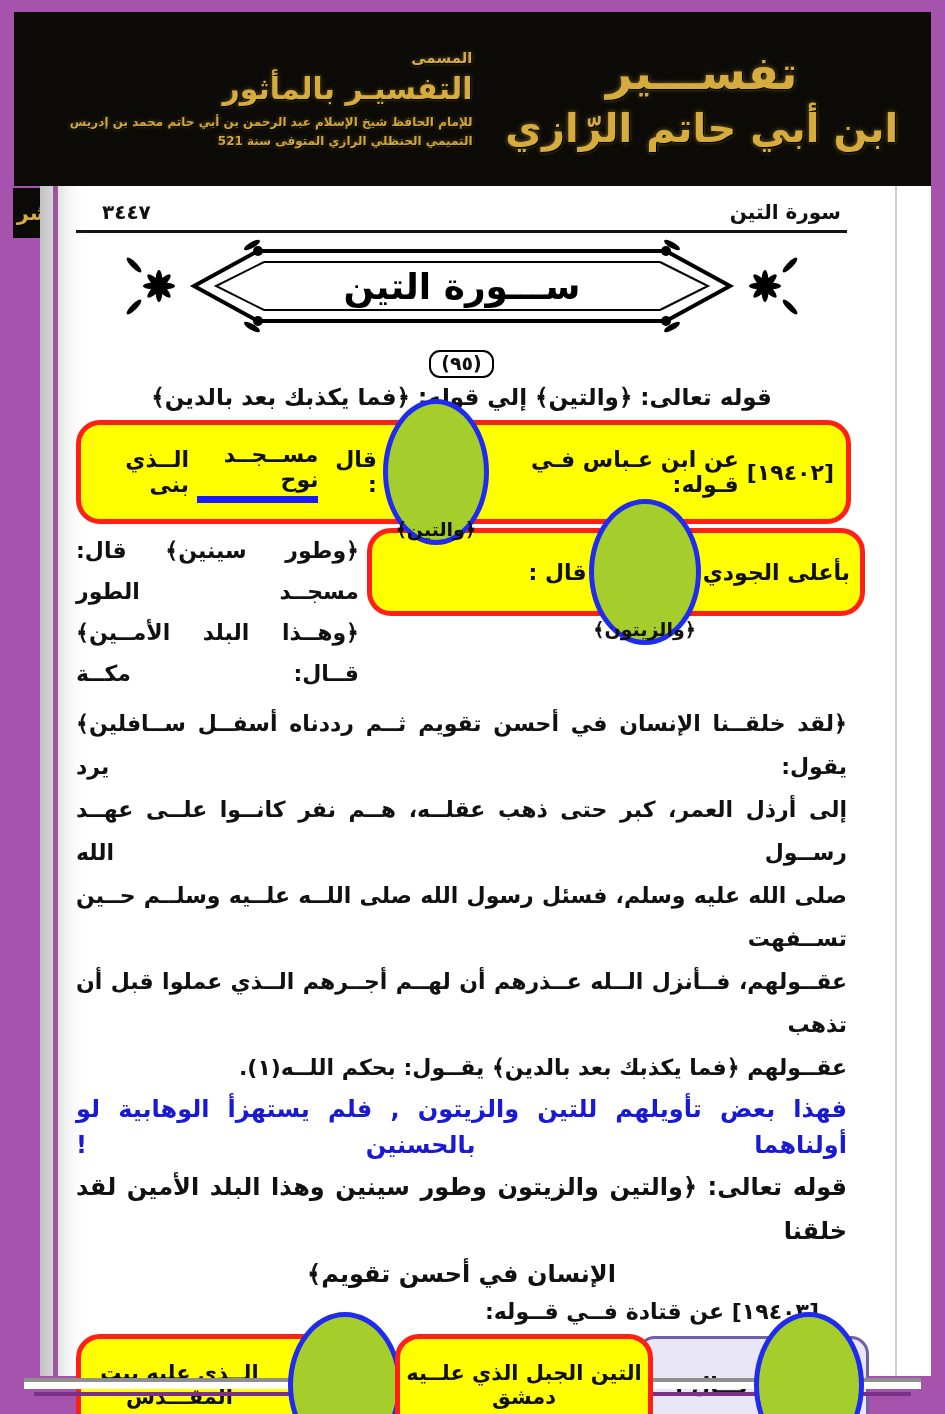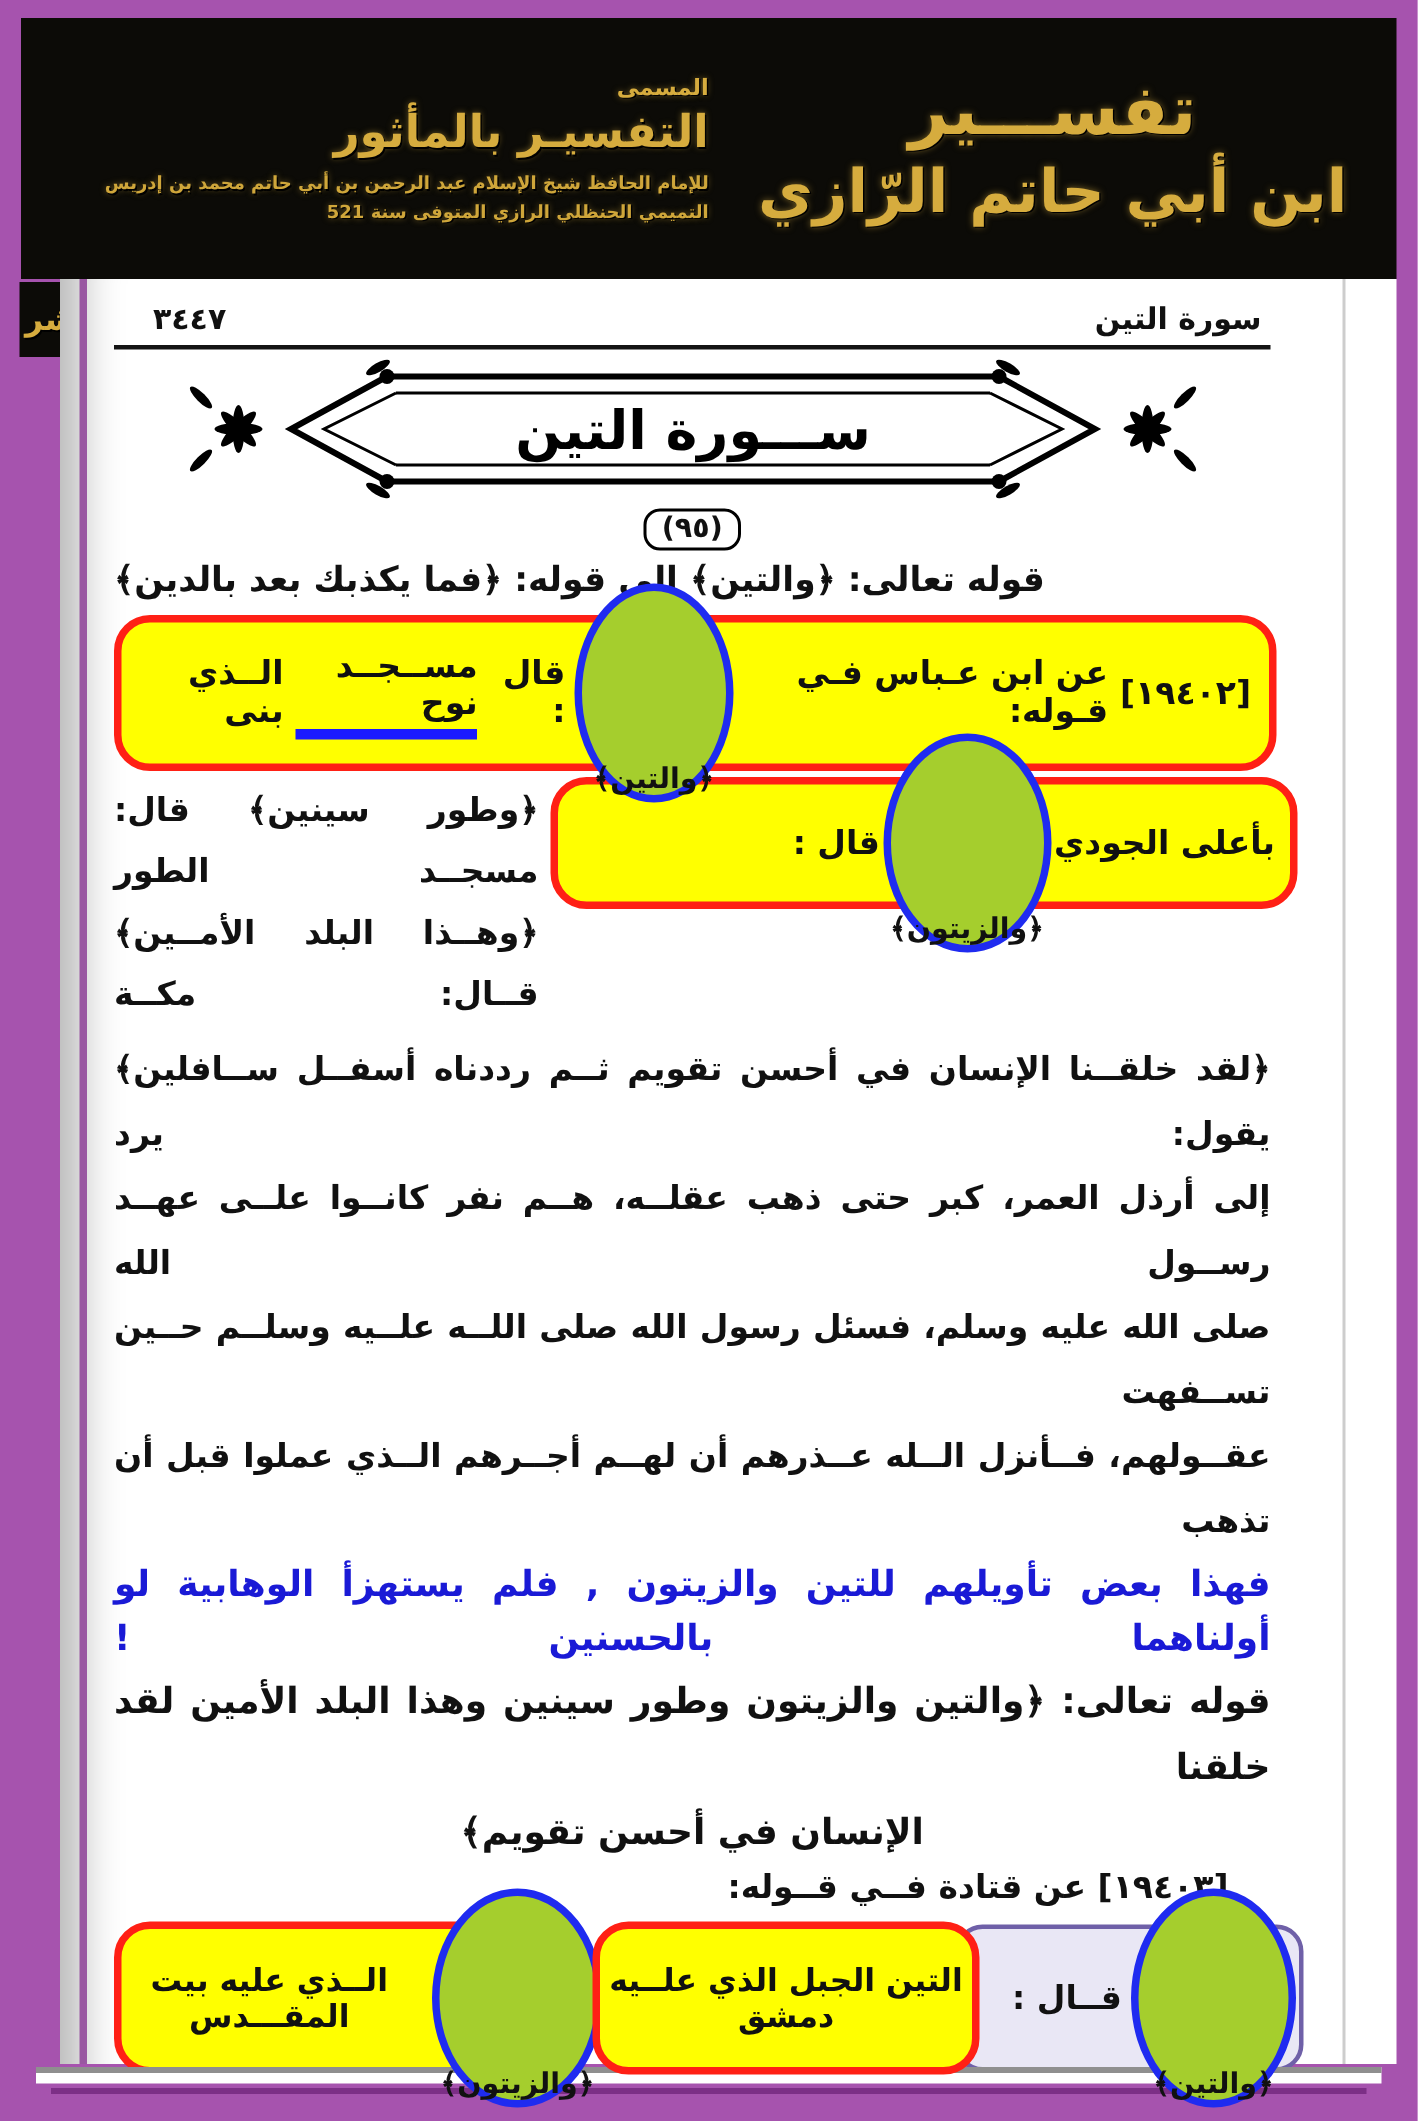--- a/index.html
+++ b/index.html
@@ -37,24 +37,24 @@
 
   .content{position:absolute;top:0;right:84px;width:771px;direction:rtl;text-align:right;color:#111;}
 
   
   .runhead{display:flex;justify-content:space-between;align-items:flex-end;padding:14px 6px 6px 26px;
     font-size:20px;font-weight:bold;}
   .rule{height:3px;background:#141414;margin:0 0 4px;}
 
   
   .banner-wrap{text-align:center;margin-top:2px;}
-  .pill95{width:fit-content;margin:0 auto 6px;border:2px solid #000;border-radius:11px;
+  .pill95{width:fit-content;margin:11px auto 6px;border:2px solid #000;border-radius:11px;
     padding:0 10px 2px;font-size:19px;font-weight:bold;}
 
-  .intro{ text-align:left;font-size:23px;font-weight:bold;margin:4px 0 10px;}
+  .intro{ text-align:center;font-size:23px;font-weight:bold;margin:4px 0 10px;}
 
   
   .ybox{background:#ffff00;border:5px solid #ff2015;border-radius:24px;}
   .gcircle{display:flex;flex:none;align-items:flex-end;justify-content:center;
     width:96px;height:136px;background:#a5ce2d;border:5px solid #1f2bf0;border-radius:50%;
     font-size:19px;font-weight:bold;z-index:2;}
   .ublue{border-bottom:7px solid #1a1aff;padding-bottom:4px;}
 
   .rowA{display:flex;align-items:center;gap:8px;min-height:88px;padding:0 12px;
     margin:0 -4px 2px 0;font-size:22px;font-weight:bold;}
@@ -194,20 +194,21 @@
           <div class="jl">﴿وطور سينين﴾ قال: مسجــد الطور</div>
           <div class="jl">﴿وهــذا البلد الأمــين﴾ قــال: مكــة</div>
         </div>
       </div>
 
       <div class="para">
         <div class="jl">﴿لقد خلقــنا الإنسان في أحسن تقويم ثــم رددناه أسفــل ســافلين﴾ يقول: يرد</div>
         <div class="jl">إلى أرذل العمر، كبر حتى ذهب عقلــه، هــم نفر كانــوا علــى عهــد رســول الله</div>
         <div class="jl">صلى الله عليه وسلم، فسئل رسول الله صلى اللــه علــيه وسلــم حــين تســفهت</div>
         <div class="jl">عقــولهم، فــأنزل الــله عــذرهم أن لهــم أجــرهم الــذي عملوا قبل أن تذهب</div>
+        <div class="jl-end">عقــولهم ﴿فما يكذبك بعد بالدين﴾ يقــول: بحكم اللــه(١).</div>
       </div>
 
       <div class="blue-line">فهذا بعض تأويلهم للتين والزيتون , فلم يستهزأ الوهابية لو أولناهما بالحسنين !</div>
 
       <div class="vhead1">قوله تعالى: ﴿والتين والزيتون وطور سينين وهذا البلد الأمين لقد خلقنا</div>
       <div class="vhead2">الإنسان في أحسن تقويم﴾</div>
 
       <div class="nlead">
         <span>[١٩٤٠٣]</span>
         <span>عن قتادة فــي قــوله:</span>

